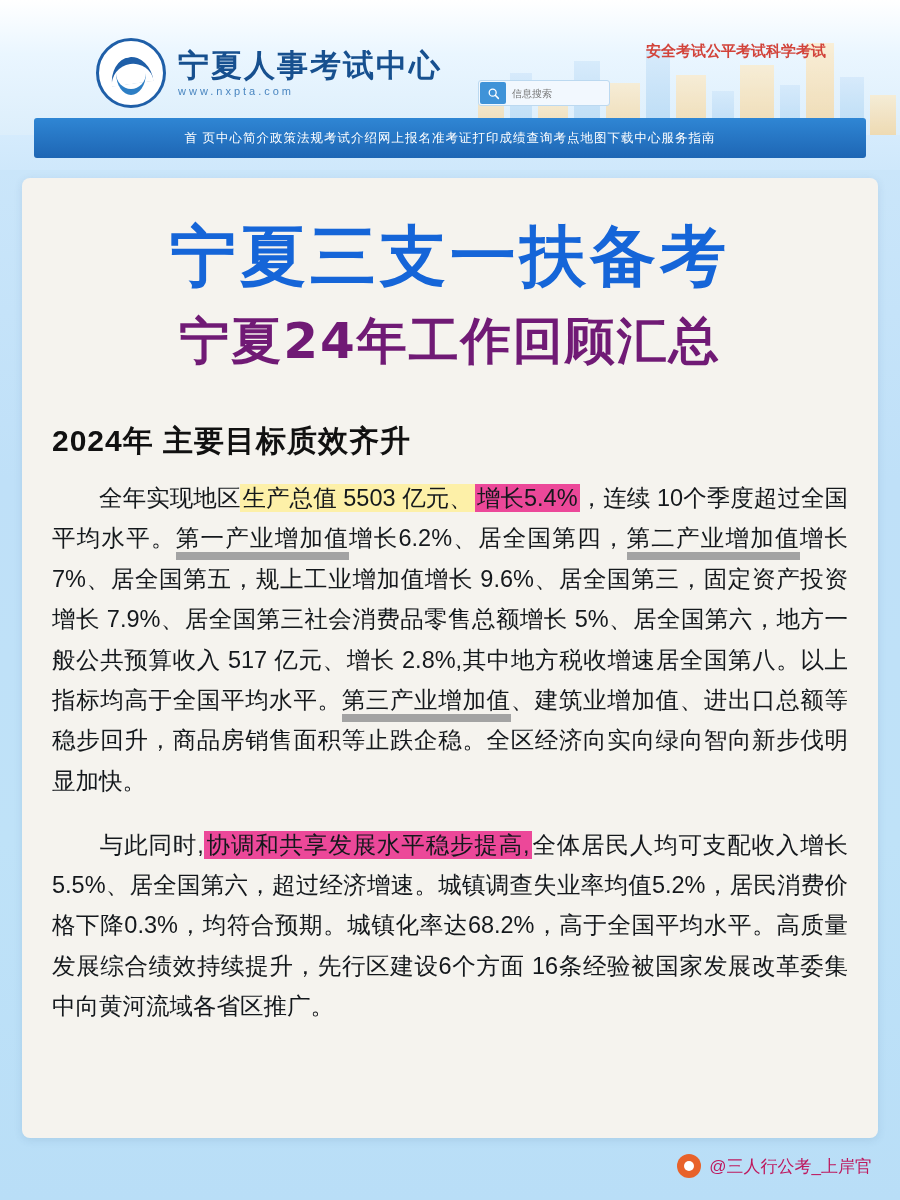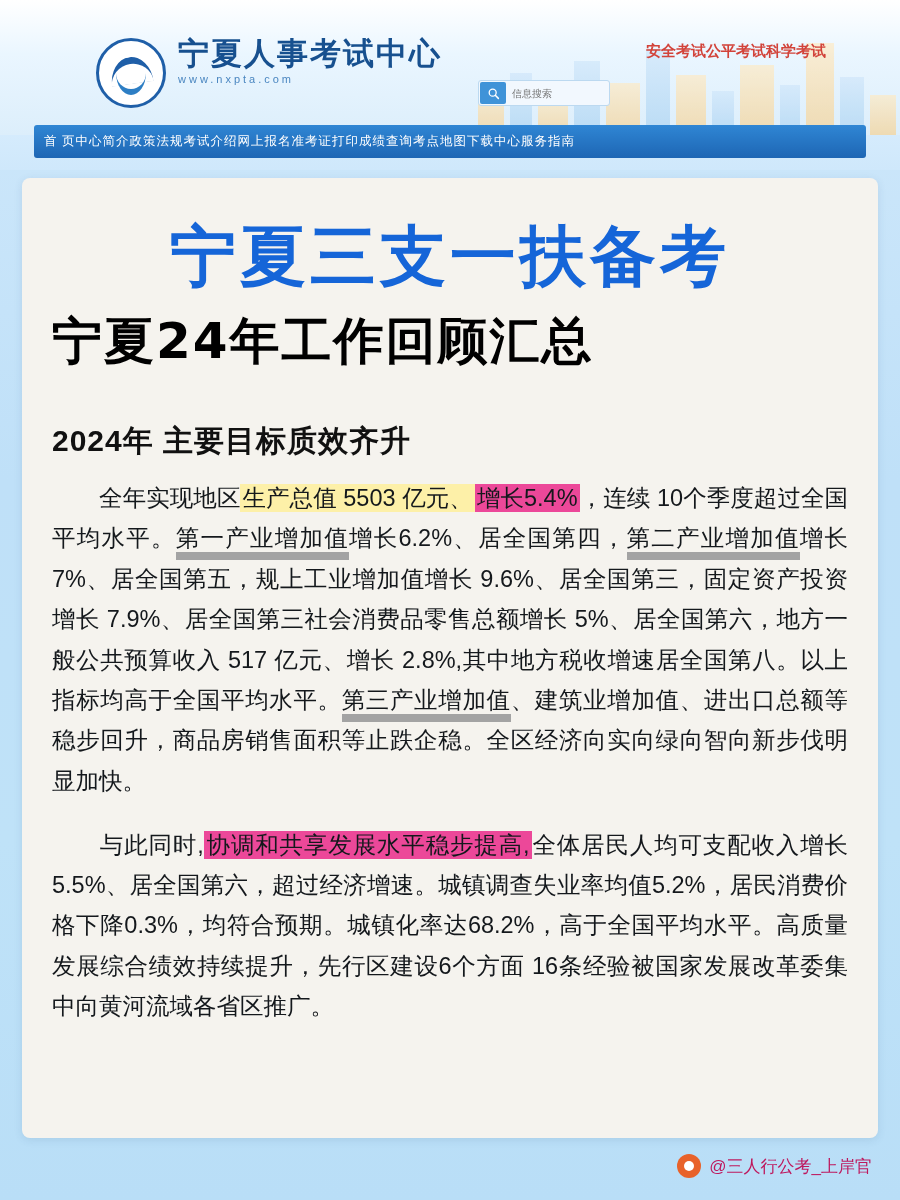--- a/index.html
+++ b/index.html
@@ -41,20 +41,21 @@
     bottom: 0;
     background: linear-gradient(180deg, #ffe9c0 0%, #f8cf8a 100%);
     opacity: .75;
   }
   .sk.blue { background: linear-gradient(180deg, #cfe6fa 0%, #a9d2f2 100%); opacity:.8; }
 
   .logo-wrap {
     position: absolute;
     left: 96px; top: 38px;
     display: flex;
+    align-items: center;
     gap: 12px;
   }
   .logo-mark {
     width: 64px; height: 64px;
     border-radius: 50%;
     border: 3px solid #1f5fa8;
     position: relative;
     background: #ffffff;
   }
   .logo-mark:before {
@@ -128,26 +129,26 @@
     background: transparent;
     font-size: 10px;
     color: #9bb9d2;
     width: 86px;
     font-family: "Liberation Sans", sans-serif;
   }
 
   .navbar {
     position: absolute;
     left: 34px; bottom: 12px;
-    width: 832px; height: 33px;
+    width: 832px; height: 40px;
     background: linear-gradient(180deg, #2f86d4 0%, #1e66b4 100%);
     border-radius: 3px;
     display: flex;
     align-items: center;
-    justify-content: flex-start;
+    justify-content: center;
     padding: 0 10px;
     box-sizing: border-box;
   }
   .nav-item {
     color: #ffffff;
     font-size: 12.5px;
     letter-spacing: 1px;
     white-space: nowrap;
     cursor: pointer;
   }
@@ -170,24 +171,24 @@
     text-align: center;
     font-size: 66px;
     font-weight: bold;
     color: #1565d8;
     letter-spacing: 4px;
     line-height: 1.18;
     margin-top: 14px;
     font-family: "DejaVu Sans", "Liberation Sans", sans-serif;
   }
   .title-sub {
-    text-align: left;
+    text-align: center;
     font-size: 50px;
     font-weight: bold;
-    color: #000000;
+    color: #701a75;
     letter-spacing: 2px;
     margin-top: 12px;
     font-family: "DejaVu Sans", "Liberation Sans", sans-serif;
   }
 
   .section-head {
     margin-top: 46px;
     font-size: 30px;
     font-weight: bold;
     color: #111111;

